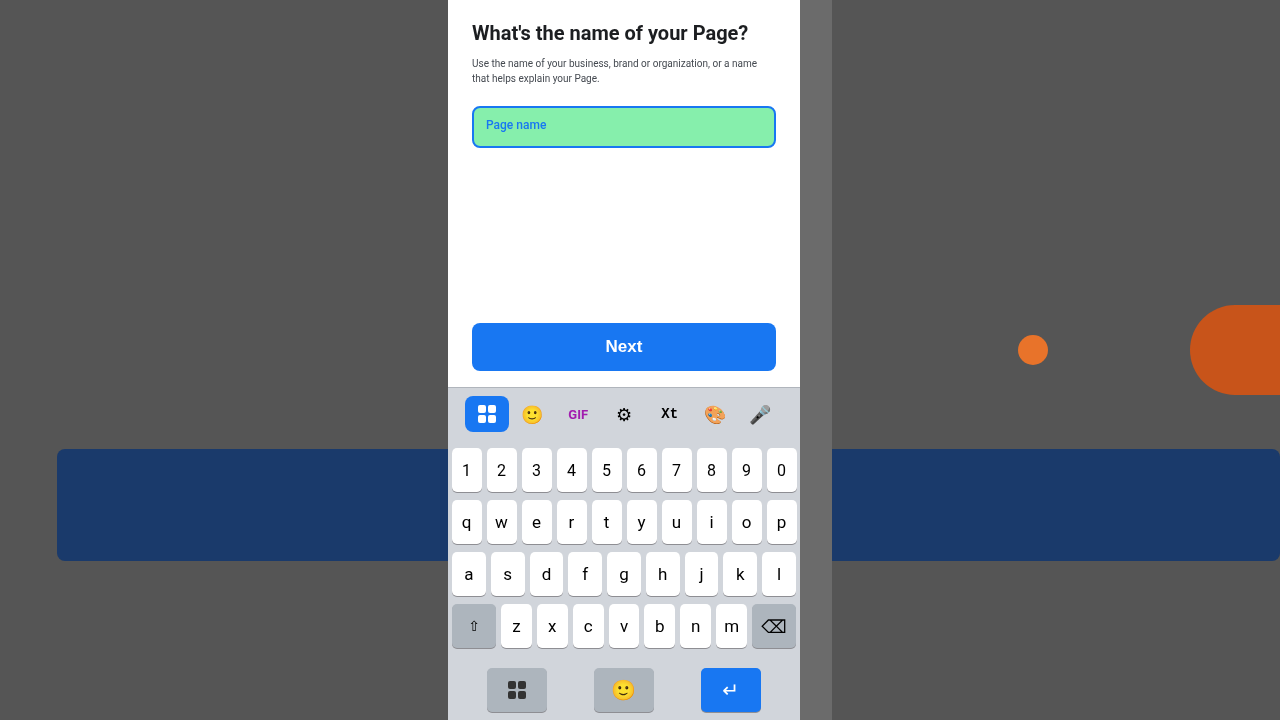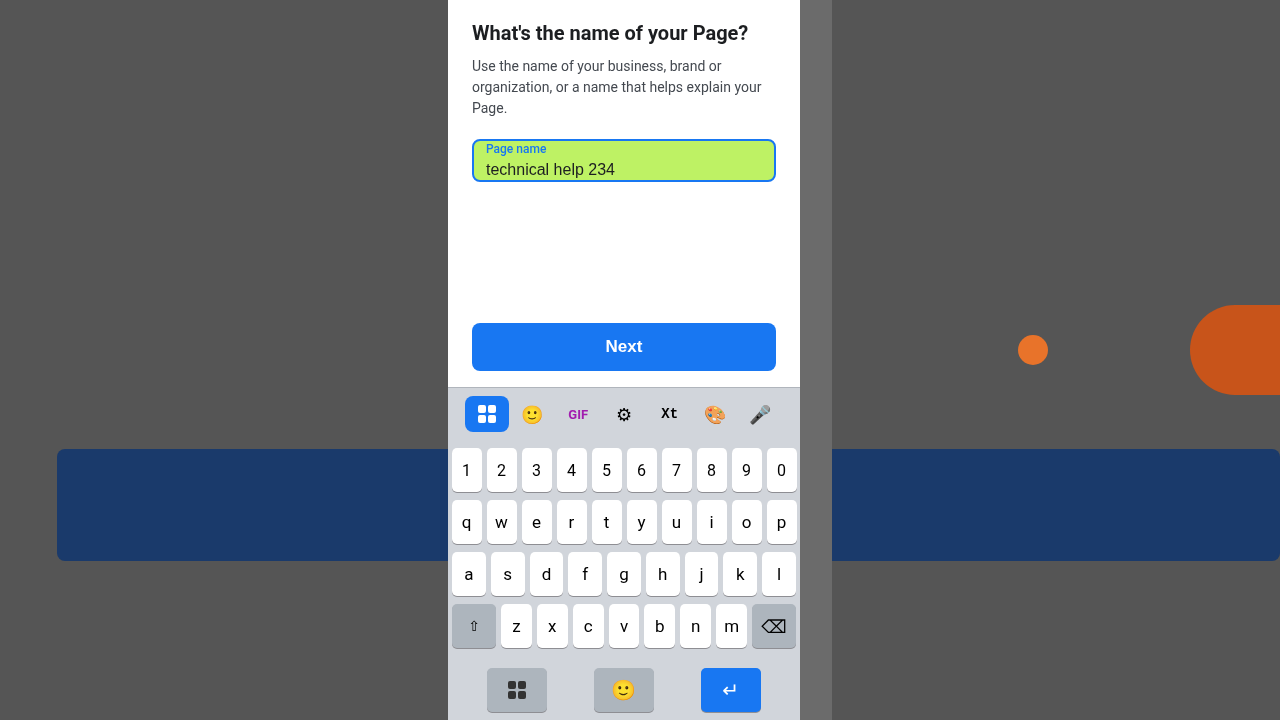--- a/index.html
+++ b/index.html
@@ -95,33 +95,33 @@
 
     .modal-title {
       font-size: 20px;
       font-weight: 700;
       color: #1c1e21;
       margin-bottom: 10px;
       line-height: 1.3;
     }
 
     .modal-description {
-      font-size: 14px;
+      font-size: 10px;
       color: #444950;
       line-height: 1.5;
       margin-bottom: 20px;
     }
 
     
     .input-container {
       position: relative;
       border: 2px solid #1877f2;
       border-radius: 8px;
-      padding: 1px 12px;
-      background: #bef264;
+      padding: 10px 12px;
+      background: #86efac;
     }
 
     .input-label {
       font-size: 12px;
       color: #1877f2;
       font-weight: 500;
       margin-bottom: 4px;
     }
 
     .input-field {
@@ -275,21 +275,20 @@
 <div class="orange-circle-right"></div>
 <div class="orange-circle-far-right"></div>
 
 <div class="modal">
   <div class="modal-content">
     <h2 class="modal-title">What's the name of your Page?</h2>
     <p class="modal-description">Use the name of your business, brand or organization, or a name that helps explain your Page.</p>
 
     <div class="input-container">
       <div class="input-label">Page name</div>
-      <input class="input-field" type="text" value="technical help 234" readonly="" style="">
     </div>
   </div>
 
   <div class="next-button-container">
     <button class="next-button">Next</button>
   </div>
 
   <div class="keyboard-toolbar">
     <div class="toolbar-btn active">
       <svg width="22" height="22" viewBox="0 0 22 22" fill="none" xmlns="http://www.w3.org/2000/svg">

